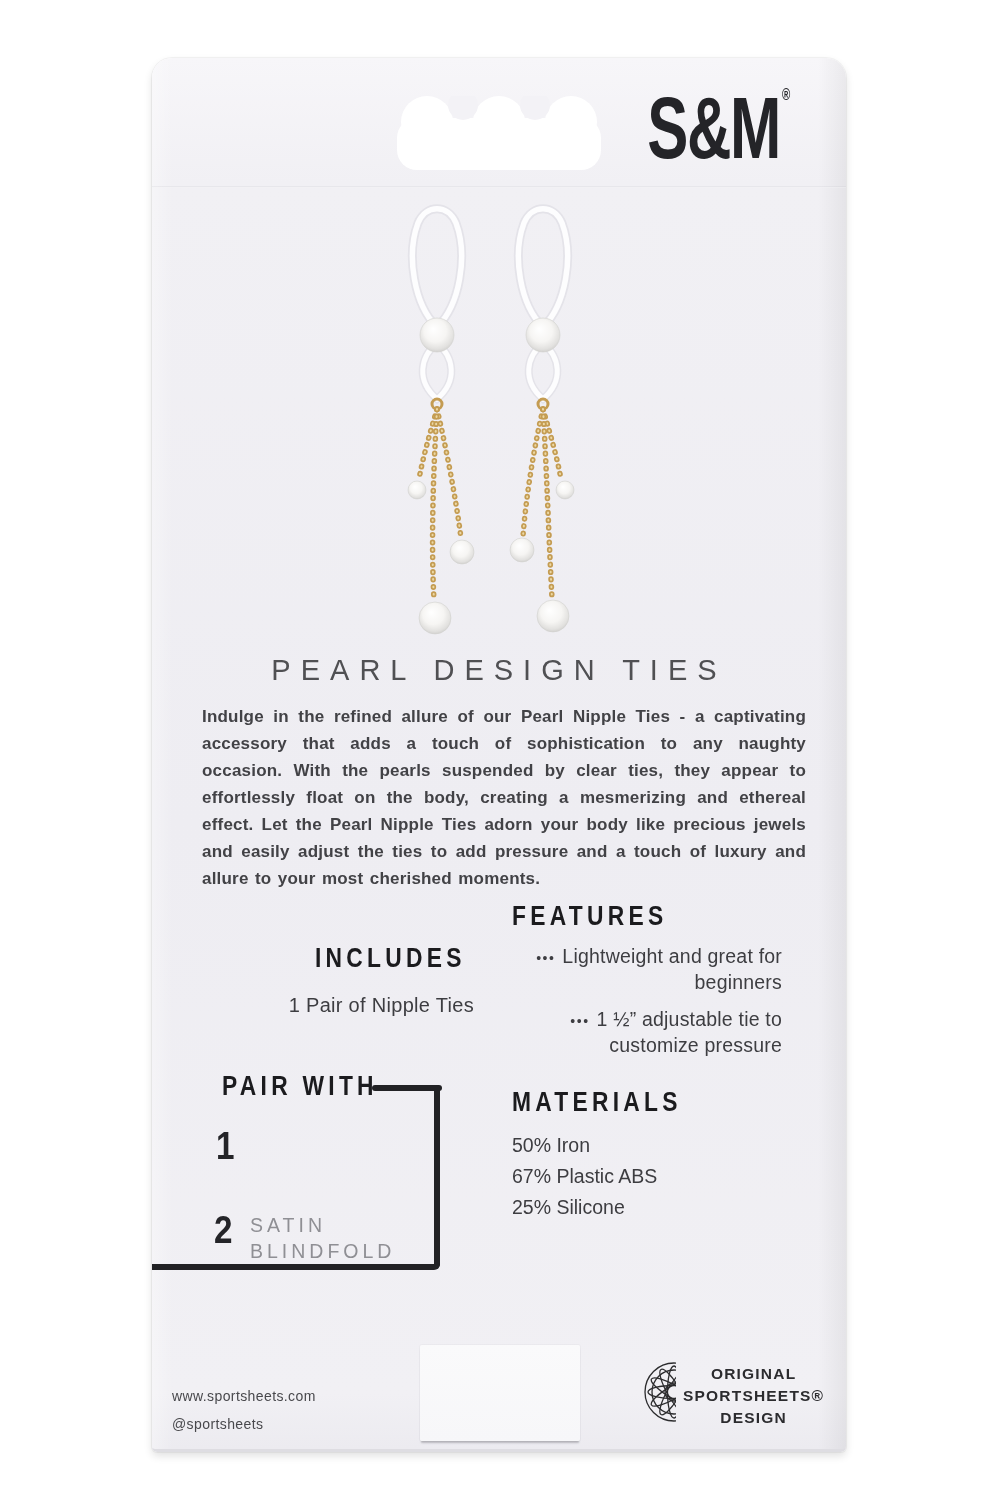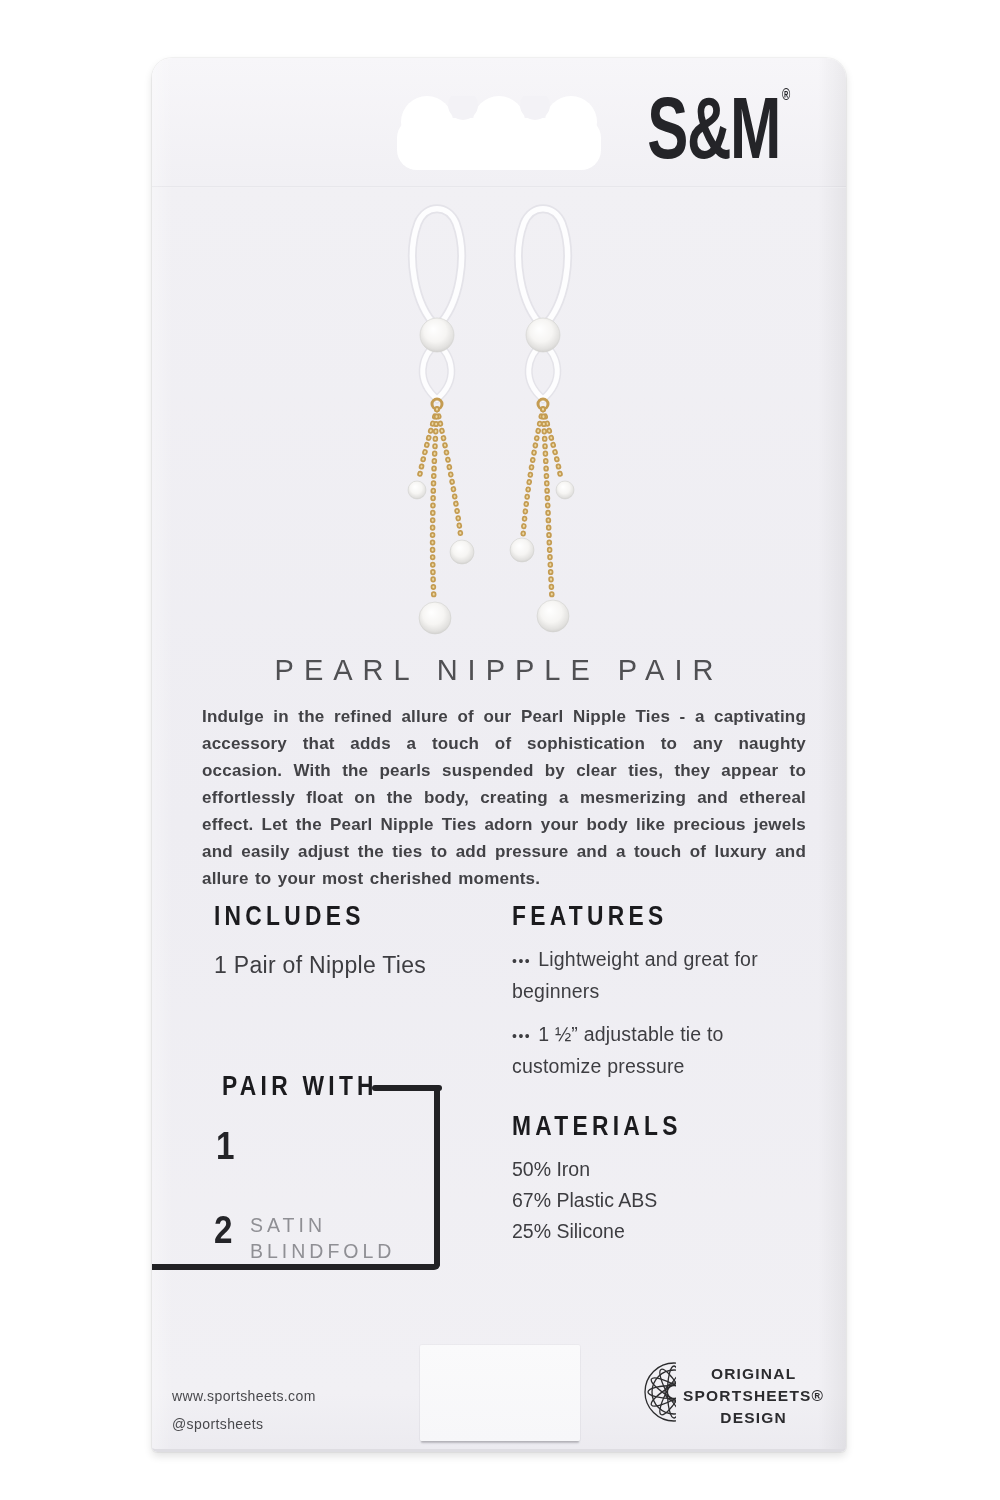--- a/index.html
+++ b/index.html
@@ -29,26 +29,26 @@
 
   .product-title { position:absolute; left:0; top:596px; width:100%; text-align:center;
     font-size:29px; font-weight:400; letter-spacing:10px; color:#505053; }
 
   .description { position:absolute; left:50px; top:645px; width:604px;
     font-size:17px; line-height:27px; color:#424246; text-align:justify; letter-spacing:.2px; word-spacing:1.5px;font-weight:bold; }
 
   .heading { font-weight:700; color:#1b1b1e; font-size:24px; letter-spacing:4.5px;
     display:inline-block; transform:scale(.95,1.15); transform-origin:left top; white-space:nowrap; }
 
-  .col-includes { position:absolute; left:62px; top:842px; width:260px; }
-  .col-includes .item { margin-top:24px; font-size:23px; color:#3d3d41; letter-spacing:.3px; }
+  .col-includes { position:absolute; left:62px; top:884px; width:260px;text-align:right; }
+  .col-includes .item { margin-top:24px; font-size:20px; color:#3d3d41; letter-spacing:.3px; }
 
   .col-right { position:absolute; left:360px; top:842px; width:270px; }
   .col-right .heading { margin-bottom:16px; }
-  .feature { font-size:19.5px; line-height:30px; color:#3d3d41; margin-bottom:13px; letter-spacing:.2px; }
+  .feature { font-size:19.5px; line-height:24px; color:#3d3d41; margin-bottom:13px; letter-spacing:.2px;text-align:right; }
   .feature .dots { font-size:14px; letter-spacing:1.5px; margin-right:7px; color:#3d3d41; }
   .materials-heading { margin-top:16px; margin-bottom:12px; }
   .material { font-size:19.5px; line-height:31px; color:#3d3d41; }
 
   .pairwith-heading { position:absolute; left:70px; top:1012px; }
   .bracket-top { position:absolute; left:220px; top:1027px; width:70px; height:6px; background:#222225; border-radius:3px; }
   .bracket-l { position:absolute; left:0; top:1027px; width:288px; height:185px;
     border-right:6px solid #222225; border-bottom:6px solid #222225; border-radius:0 4px 6px 0; }
   .pair-num { position:absolute; font-size:35px; font-weight:700; color:#242428; transform:scale(.95,1.1); transform-origin:left top; }
   .pair-num.n1 { left:64px; top:1066px; }
@@ -137,21 +137,21 @@
           <path d="M163,214 C154,252 146,302 143,341" fill="none" stroke="#ecd8a4" stroke-width="2" stroke-dasharray="0.6 6.8" stroke-linecap="round"></path>
           <path d="M163,214 C167,280 169,350 172,403" fill="none" stroke="#c49c52" stroke-width="5.5" stroke-dasharray="0.6 6.8" stroke-linecap="round"></path>
           <path d="M163,214 C167,280 169,350 172,403" fill="none" stroke="#ecd8a4" stroke-width="2" stroke-dasharray="0.6 6.8" stroke-linecap="round"></path>
           <circle cx="185" cy="295" r="9" fill="url(#pg)" stroke="#d2d1cf" stroke-width="0.6"></circle>
           <circle cx="142" cy="355" r="12" fill="url(#pg)" stroke="#d2d1cf" stroke-width="0.6"></circle>
           <circle cx="173" cy="421" r="16" fill="url(#pg)" stroke="#d2d1cf" stroke-width="0.6"></circle>
         </g>
       </svg>
     </div>
 
-    <div class="product-title">PEARL NIPPLE PAIR</div>
+    <div class="product-title">PEARL DESIGN TIES</div>
 
     <p class="description">Indulge in the refined allure of our Pearl Nipple Ties - a captivating accessory that adds a touch of sophistication to any naughty occasion. With the pearls suspended by clear ties, they appear to effortlessly float on the body, creating a mesmerizing and ethereal effect. Let the Pearl Nipple Ties adorn your body like precious jewels and easily adjust the ties to add pressure and a touch of luxury and allure to your most cherished moments.</p>
 
     <div class="col-includes">
       <span class="heading">INCLUDES</span>
       <p class="item">1 Pair of Nipple Ties</p>
     </div>
 
     <div class="col-right">
       <span class="heading">FEATURES</span><br>

